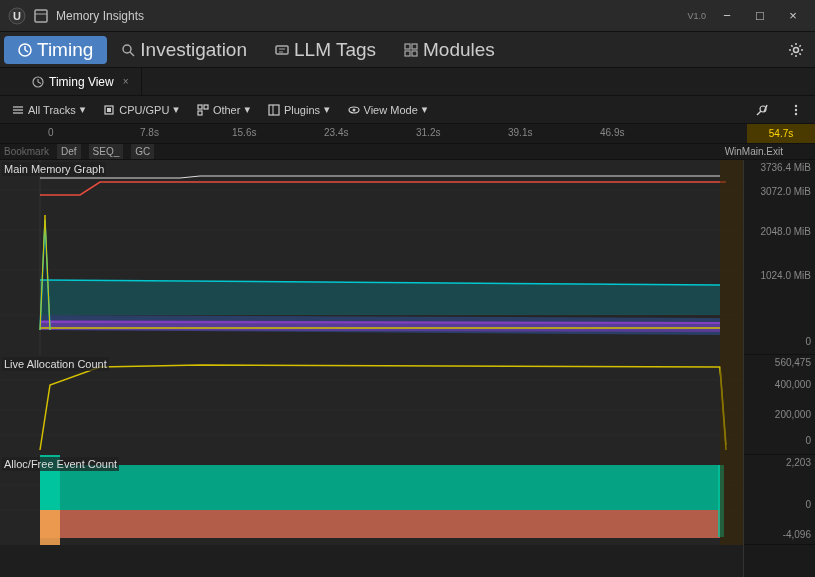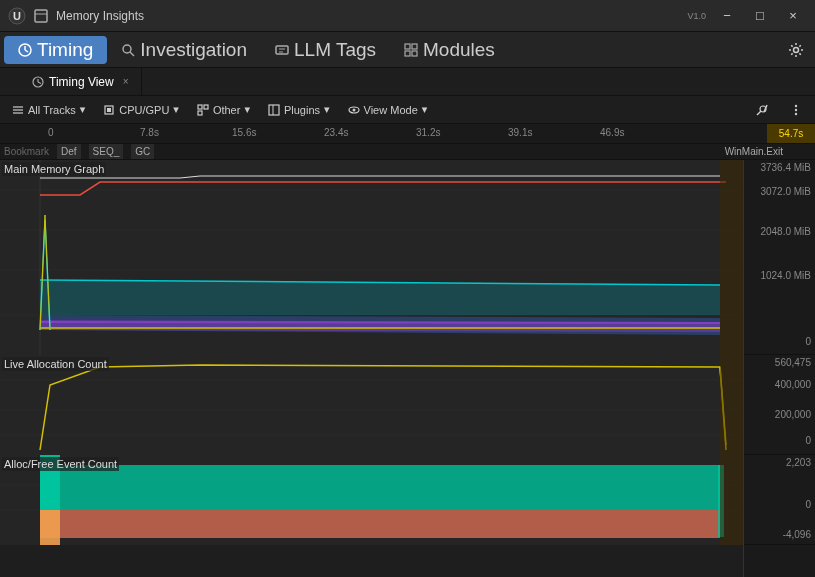--- a/index.html
+++ b/index.html
@@ -163,21 +163,21 @@
     .time-label {
       position: absolute;
       font-size: 10px;
       color: #888;
       top: 3px;
     }
     #time-highlight {
       position: absolute;
       right: 0;
       top: 0;
-      width: 48px;
+      width: 68px;
       height: 100%;
       background: #4a3a00;
       display: flex;
       align-items: center;
       justify-content: center;
       font-size: 10px;
       color: #ffd700;
     }
 
     

